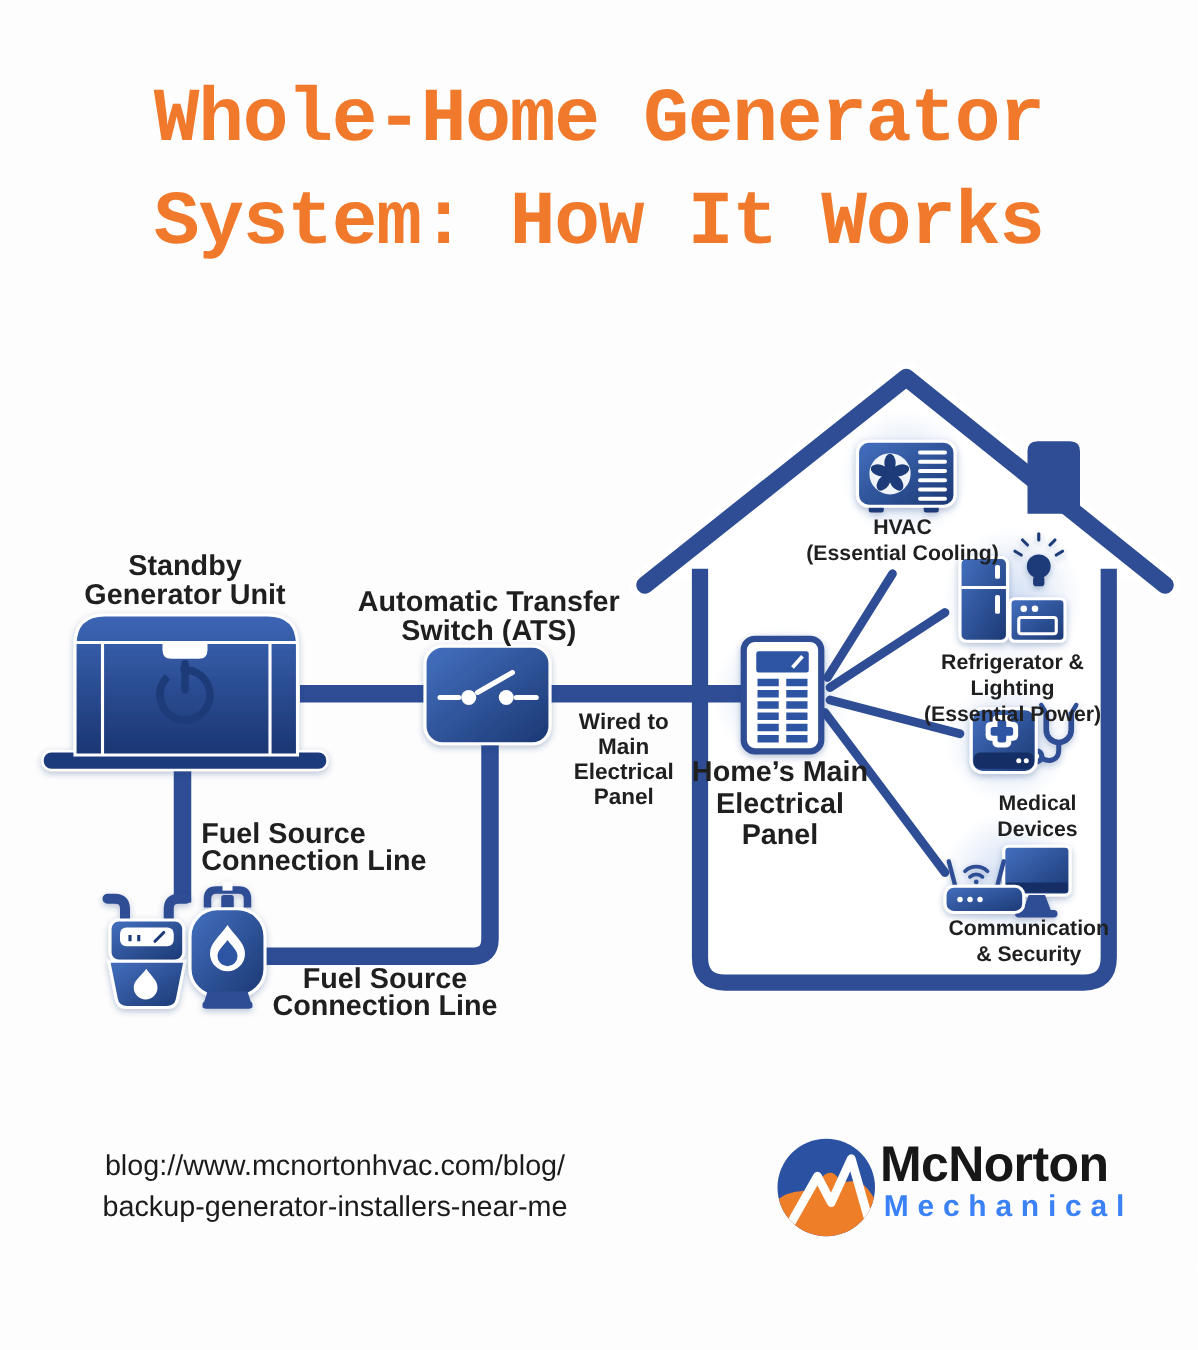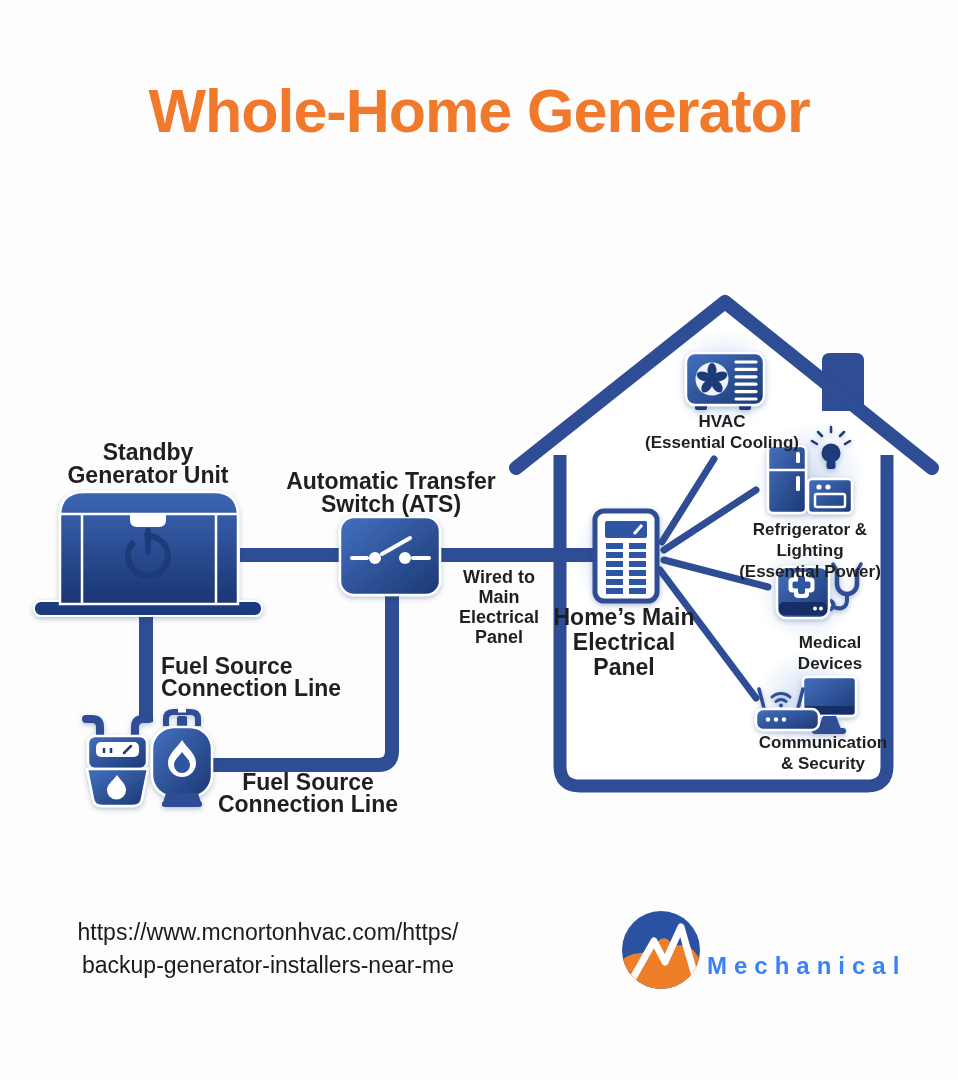--- a/index.html
+++ b/index.html
@@ -1,23 +1,24 @@
 <!DOCTYPE html>
 <html><head>
 <meta charset="utf-8">
 <style>
   html,body{margin:0;padding:0;background:#ffffff;}
   .poster{
     position:relative;width:958px;height:1080px;background:#fdfdfd;
     overflow:hidden;font-family:"Liberation Sans",sans-serif;
   }
   .title{
-    position:absolute;top:70px;left:0;width:100%;text-align:center;
+    position:absolute;top:56px;left:0;width:100%;text-align:center;
     color:#F0792B;font-weight:800;font-size:61px;line-height:82px;
     letter-spacing:-1px;
+    font-family:Liberation Mono, monospace;
   }
   .diagram-svg{position:absolute;left:0;top:0;width:958px;height:1080px;}
   .lbl{
     position:absolute;font-weight:700;color:#1f1f1f;white-space:pre-line;
     text-align:center;transform:translateX(-50%);line-height:23px;font-size:23px;
   }
   .lbl.small{font-size:17px;line-height:21px;}
   .lbl.left{transform:none;text-align:left;}
   .url-text{
     position:absolute;left:268px;top:916px;transform:translateX(-50%);
@@ -33,20 +34,21 @@
     color:#3b82f6;letter-spacing:7px;
   }
 </style>
 </head>
 <body>
 
 <div class="poster">
 
   <div class="title">
     <div>Whole-Home Generator</div>
+    <div>System: How It Works</div>
   </div>
 
   <svg class="diagram-svg" viewBox="0 0 958 1080">
     <defs>
       <linearGradient id="gB" x1="0" y1="0" x2="0" y2="1">
         <stop offset="0" stop-color="#3C66B5"></stop>
           <stop offset="1" stop-color="#1A3572"></stop>
       </linearGradient>
       <linearGradient id="gB2" x1="0" y1="0" x2="1" y2="1">
         <stop offset="0" stop-color="#4470C0"></stop>
@@ -255,17 +257,18 @@
   <div class="lbl small" style="left:722px;top:411px;">HVAC
 (Essential Cooling)</div>
   <div class="lbl small" style="left:830px;top:632px;">Medical Devices</div>
   <div class="lbl small" style="left:811px;top:732px;margin-left:12px;">Communication
 &amp; Security</div>
   <div class="lbl left" style="left:161px;top:655px;line-height:22px;">Fuel Source
 Connection Line</div>
   <div class="lbl" style="left:308px;top:771px;line-height:22px;">Fuel Source
 Connection Line</div>
 
-  <div class="url-text"><span>https://www.mcnortonhvac.com/https/</span>
+  <div class="url-text"><span>blog://www.mcnortonhvac.com/blog/</span>
 <span>backup-generator-installers-near-me</span></div>
+  <div class="brand-name">McNorton</div>
   <div class="brand-tagline">Mechanical</div>
 
 </div>
 
 </body></html>

